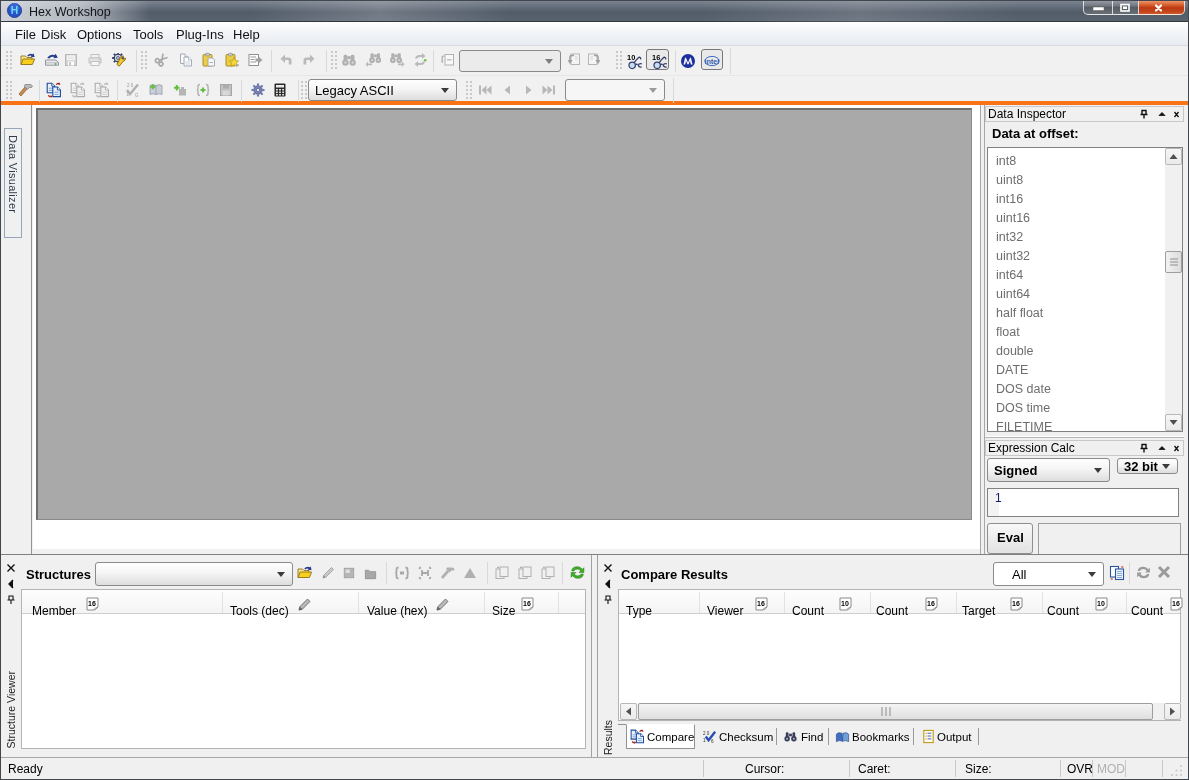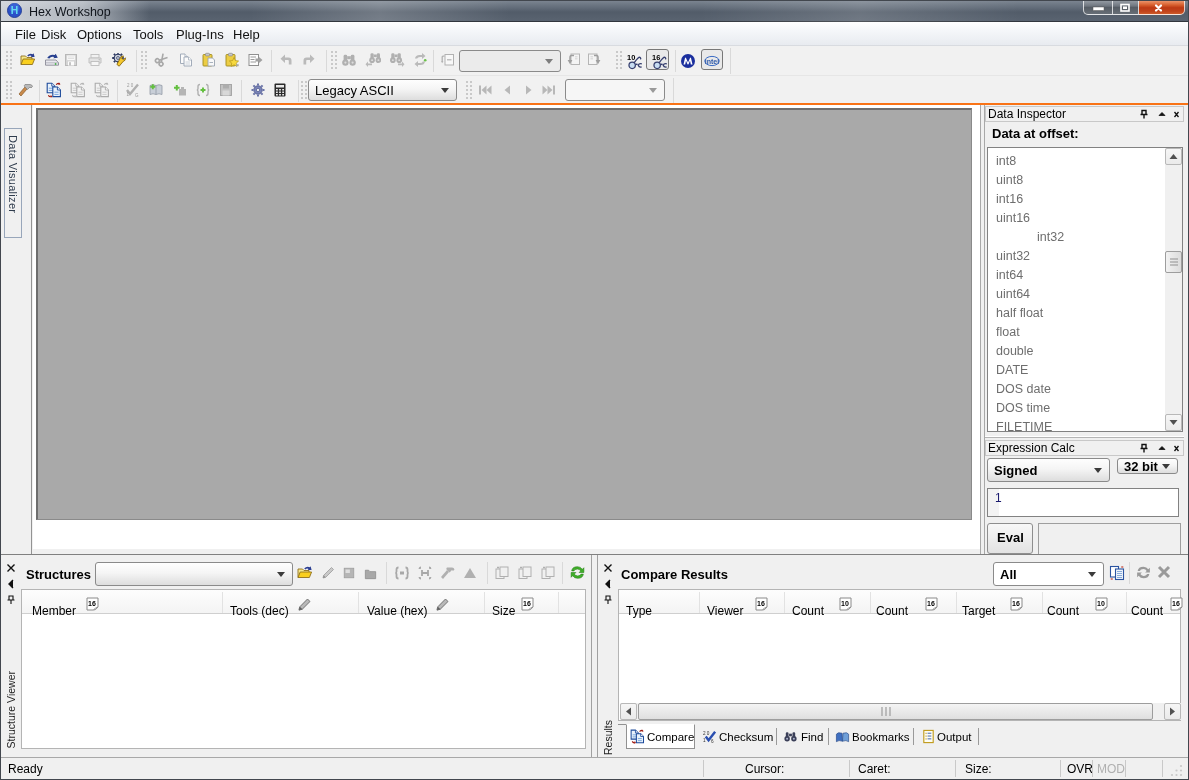--- a/index.html
+++ b/index.html
@@ -23,21 +23,21 @@
 .wbtn.close { left:56px; width:46px; border-left:none; border-radius:0 0 5px 0;
   background:linear-gradient(180deg,#efa179 0%,#d8602f 35%,#bd3a14 55%,#c1431b 80%,#cd5a28 100%); }
 
 
 #menubar { position:absolute; left:1px; top:22px; width:1187px; height:24px;
   background:linear-gradient(180deg,#ffffff 0%,#f4f6f9 40%,#e8ebf0 100%); border-bottom:1px solid #d8dbe0; }
 #menubar span { position:absolute; top:5px; font-size:13px; color:#111; }
 
 
 #tb1 { position:absolute; left:1px; top:46px; width:1187px; height:30px; background:#f1f1f1; border-bottom:1px solid #e6e6e6; }
-#tb2 { position:absolute; left:1px; top:76px; width:1187px; height:29px; background:#f1f1f1; border-bottom:2px solid #f97316; }
+#tb2 { position:absolute; left:1px; top:76px; width:1187px; height:29px; background:#f1f1f1; border-bottom:4px solid #f97316; }
 .grip { position:absolute; width:7px; height:20px;
   background-image:radial-gradient(circle at 1px 1px,#c9c9c9 0.9px,transparent 1.1px);
   background-size:4px 4px; }
 .tsep { position:absolute; width:1px; height:22px; background:#d9d9d9; }
 .ticon { position:absolute; width:16px; height:16px; }
 .tbend { position:absolute; width:1px; background:#d9d9d9; }
 
 
 .combo { position:absolute; background:linear-gradient(180deg,#fefefe 0%,#f5f5f5 45%,#eaeaea 70%,#dddddd 100%); border:1px solid #8a8a8a; border-radius:3px; }
 .combo .arr { position:absolute; right:7px; top:50%; margin-top:-2px; width:0; height:0;
@@ -616,21 +616,21 @@
           <path d="M36.5 3 L40.5 8 M40.5 3 L36.5 8" stroke-width="1.3"></path>
         </g>
       </svg>
     </div>
     <div id="datalabel">Data at offset:</div>
     <div id="dilist">
       <div class="it" style="top:6px;">int8</div>
       <div class="it" style="top:25px;">uint8</div>
       <div class="it" style="top:44px;">int16</div>
       <div class="it" style="top:63px;">uint16</div>
-      <div class="it" style="top:82px;margin-left:41px;">int32</div>
+      <div class="it" style="top:82px;">int32</div>
       <div class="it" style="top:101px;">uint32</div>
       <div class="it" style="top:120px;">int64</div>
       <div class="it" style="top:139px;">uint64</div>
       <div class="it" style="top:158px;">half float</div>
       <div class="it" style="top:177px;">float</div>
       <div class="it" style="top:196px;">double</div>
       <div class="it" style="top:215px;">DATE</div>
       <div class="it" style="top:234px;">DOS date</div>
       <div class="it" style="top:253px;">DOS time</div>
       <div class="it" style="top:272px;">FILETIME</div>
@@ -766,21 +766,21 @@
       <g stroke="#111" stroke-width="1.4" fill="none">
         <path d="M1.5 1.5 L8.5 8.5 M8.5 1.5 L1.5 8.5"></path>
         <path d="M7 17 L3 21 L7 25" fill="#111"></path>
         <path d="M3 33 L7 33 L7 37 L3 37 Z M5 37 L5 41 M1.5 37 L8.5 37" stroke-width="1.1"></path>
       </g>
     </svg>
     <div class="vtext" style="left:4px;top:165px;">Results</div>
   </div>
   <div class="paneltitle" style="left:620px;top:12px;">Compare Results</div>
   <div class="combo" style="left:992px;top:7px;width:111px;height:24px;background:#fff;">
-      <span class="ctext" style="font-weight:bold;">All</span>
+      <span class="ctext" style="font-weight:normal;margin-left:12px;">All</span>
       <div class="arr"></div>
     </div>
   <svg class="ticon" style="left:1108px;top:10px;" viewBox="0 0 16 16">
       <use href="#i-allcopy"></use>
     </svg>
   <div class="tsep" style="left:1128px;top:7px;"></div>
   <svg class="ticon" style="left:1134px;top:9px;width:17px;height:17px;" viewBox="0 0 16 16">
       <use href="#i-refreshgray"></use>
     </svg>
   <svg class="ticon" style="left:1155px;top:9px;width:16px;height:16px;" viewBox="0 0 16 16">

